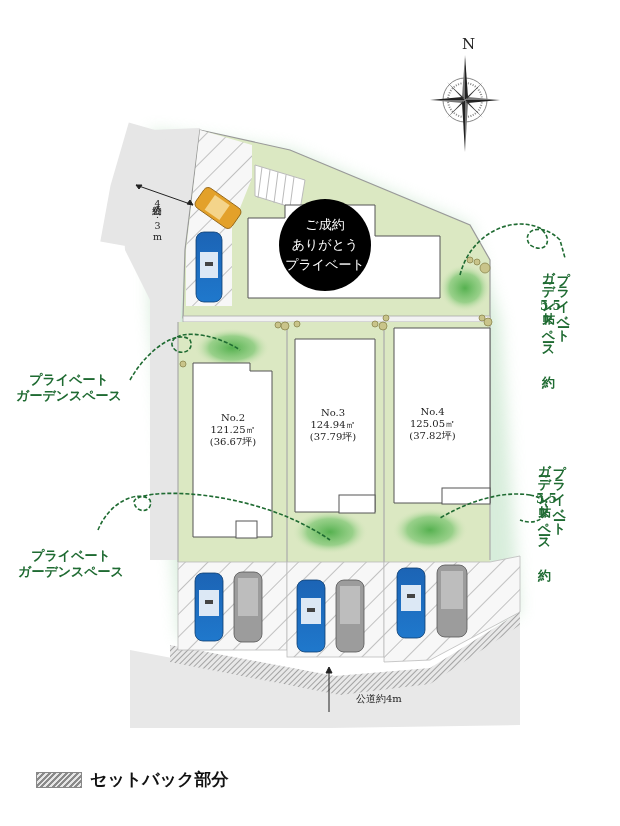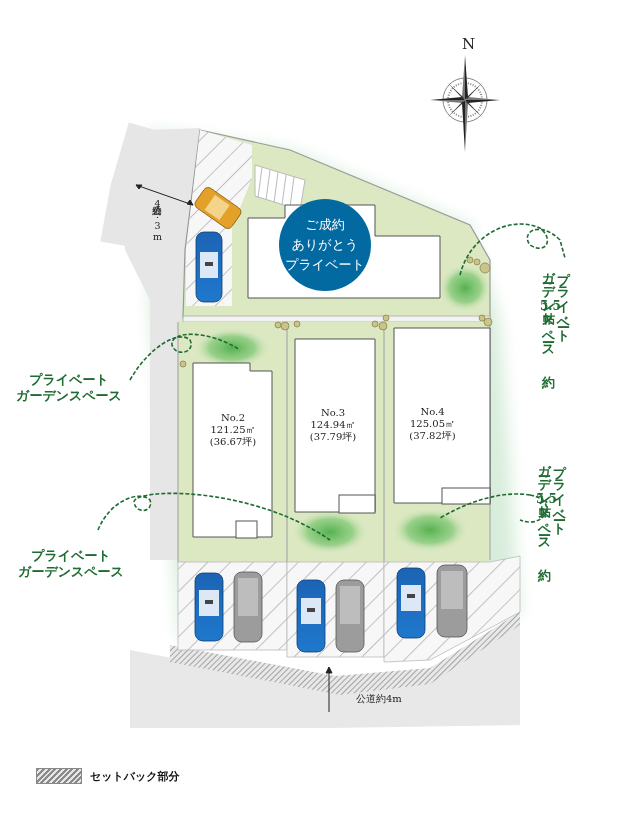--- a/index.html
+++ b/index.html
@@ -6,26 +6,26 @@
     body { width: 620px; height: 826px; position: relative; overflow: hidden; font-family: "DejaVu Serif", "Liberation Serif", serif; }
     #plan { position: absolute; left: 0; top: 0; width: 620px; height: 826px; }
     .lbl { position: absolute; color: #1f6b32; font-family: "DejaVu Serif", "Liberation Serif", serif; font-weight: bold; text-align: center; line-height: 1.25; }
     .lbl span { display: block; }
     .vert { writing-mode: vertical-rl; text-orientation: upright; line-height: 1.15; text-align: left; }
     .vert span { display: inline-block; }
     .lot-label { position: absolute; color: #222; font-family: "DejaVu Serif", "Liberation Serif", serif; text-align: center; font-size: 10px; line-height: 1.2; }
     .lot-label span { display: block; }
     .road-label { position: absolute; color: #222; font-size: 10px; font-family: "DejaVu Serif", "Liberation Serif", serif; }
     .road-v { writing-mode: vertical-rl; text-orientation: upright; letter-spacing: 0; }
-    .sold { position: absolute; left: 279px; top: 199px; width: 92px; height: 92px; border-radius: 50%; background: #0369a1; color: #fff; font-family: "DejaVu Serif", "Liberation Serif", serif; font-size: 13px; text-align: center; display: flex; flex-direction: column; justify-content: center; line-height: 1.55; }
+    .sold { position: absolute; left: 279px; top: 199px; width: 92px; height: 92px; border-radius: 50%; background: #000000; color: #fff; font-family: "DejaVu Serif", "Liberation Serif", serif; font-size: 13px; text-align: center; display: flex; flex-direction: column; justify-content: center; line-height: 1.55; }
     .sold span { display: block; }
     .north { position: absolute; left: 462px; top: 35px; font-family: "DejaVu Serif", "Liberation Serif", serif; font-size: 15px; color: #222; }
     .legend { position: absolute; left: 36px; top: 768px; display: flex; align-items: center; gap: 8px; }
     .legend-swatch { width: 44px; height: 14px; background: repeating-linear-gradient(135deg, #8a8a8a 0 2px, #e6e6e6 2px 4px); border: 1px solid #888; }
-    .legend-text { font-size: 11px; color: #111; font-family: Liberation Sans, sans-serif; font-weight: bold; }
+    .legend-text { font-size: 17px; color: #111; font-family: Liberation Sans, sans-serif; font-weight: bold; }
   </style>
 </head>
 <body>
 
 <svg id="plan" viewBox="0 0 620 826" xmlns="http://www.w3.org/2000/svg">
   <defs>
     <pattern id="hatch" width="16" height="16" patternUnits="userSpaceOnUse" patternTransform="rotate(45)">
       <rect width="16" height="16" fill="#f7f7f7"></rect>
       <line x1="0" y1="0" x2="0" y2="16" stroke="#8c8c8c" stroke-width="1"></line>
     </pattern>

